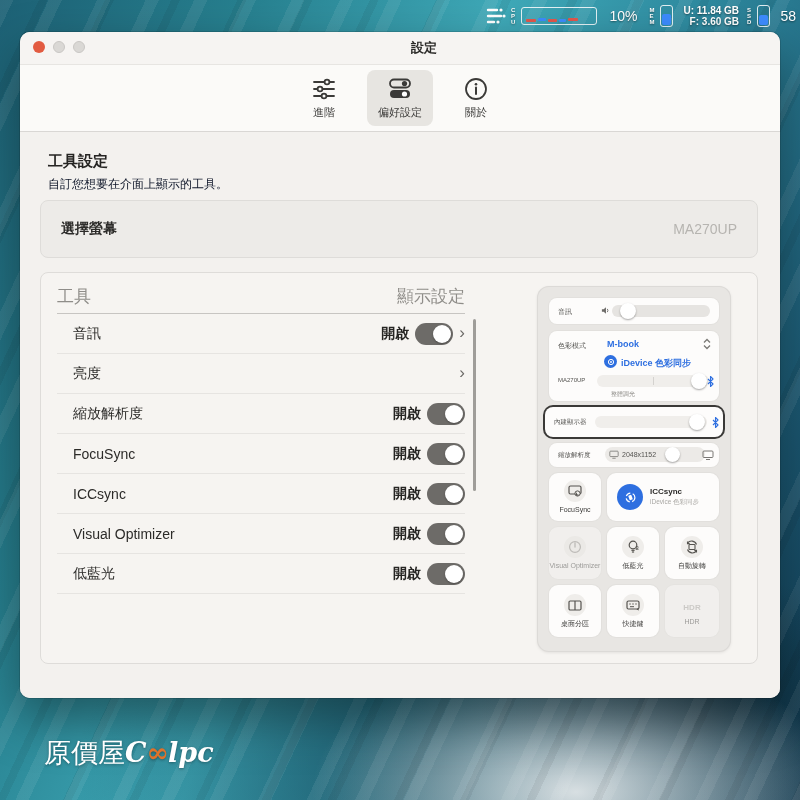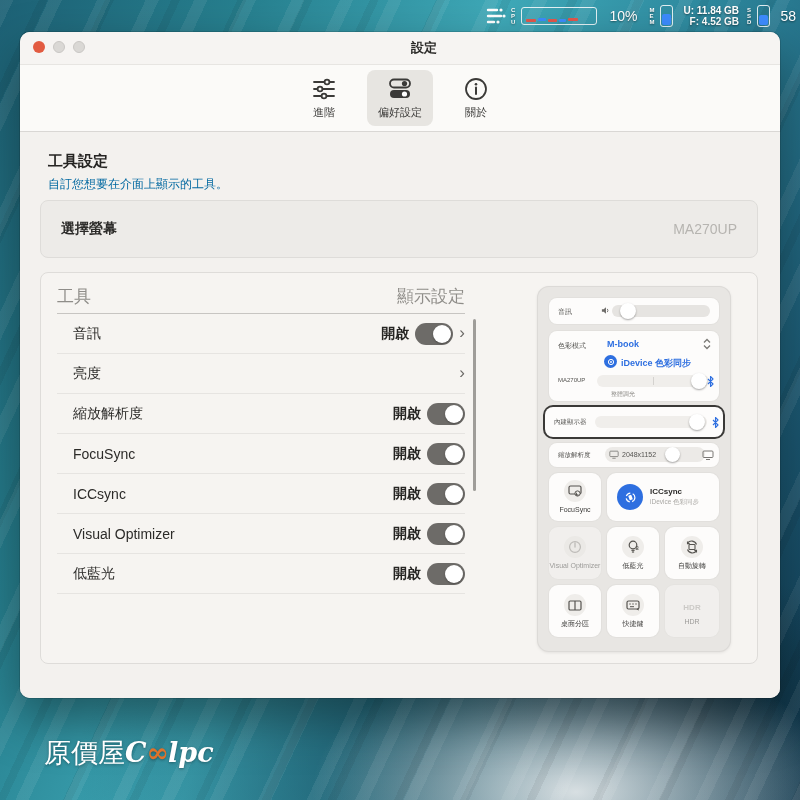--- a/index.html
+++ b/index.html
@@ -40,21 +40,21 @@
   .tabbar{height:66px;background:#fbfaf8;border-bottom:1px solid #d9d7d4;border-top:1px solid #e7e5e2;
     display:flex;align-items:center;justify-content:center;gap:10px;}
   .tab{display:flex;flex-direction:column;align-items:center;justify-content:center;gap:4px;
     min-width:54px;height:56px;border-radius:8px;padding:0 6px;color:#3b3a38;}
   .tab.selected{background:#e7e5e1;}
   .tab .tab-label{font-size:11px;}
   .tab svg{display:block;}
   
   .content{position:relative;height:567px;background:#f3f1ee;}
   .sec-title{position:absolute;left:28px;top:20px;font-size:15px;font-weight:700;color:#262523;}
-  .sec-sub{position:absolute;left:28px;top:44px;font-size:12px;color:#0369a1;}
+  .sec-sub{position:absolute;left:28px;top:44px;font-size:12px;color:#0f172a;}
   .screen-box{position:absolute;left:20px;top:68px;width:718px;height:58px;background:#edebe8;
     border:1px solid #dedcd9;border-radius:8px;box-sizing:border-box;display:flex;align-items:center;justify-content:space-between;padding:16px 20px;}
   .screen-box .lbl{font-size:14px;font-weight:700;color:#2c2b29;}
   .screen-box .val{font-size:14px;color:#b6b4b0;}
   .tools-wrap{position:absolute;left:20px;top:140px;width:718px;height:392px;background:#f6f4f1;
     border:1px solid #dedcd9;border-radius:8px;box-sizing:border-box;}
   .tp-header{position:absolute;left:16px;top:12px;width:408px;display:flex;justify-content:space-between;
     font-size:17px;color:#8f8d89;}
   .tp-hsep{position:absolute;left:16px;top:40px;width:408px;height:1px;background:#c7c5c2;}
   .tool-rows{position:absolute;left:16px;top:41px;width:408px;}
@@ -125,21 +125,21 @@
       <span class="vtext">
           <i>M</i>
           <i>E</i>
           <i>M</i>
         </span>
       <span class="mb-meter">
           <span class="fill" style="height:11px;"></span>
         </span>
       <span class="mb-mem">
         <span>U:</span> <span>11.84 GB</span><br>
-        <span>F:</span> <span>4.52 GB</span>
+        <span>F:</span> <span>3.60 GB</span>
       </span>
     </div>
     <div class="mb-group">
       <span class="vtext">
           <i>S</i>
           <i>S</i>
           <i>D</i>
         </span>
       <span class="mb-meter">
           <span class="fill" style="height:10px;"></span>

